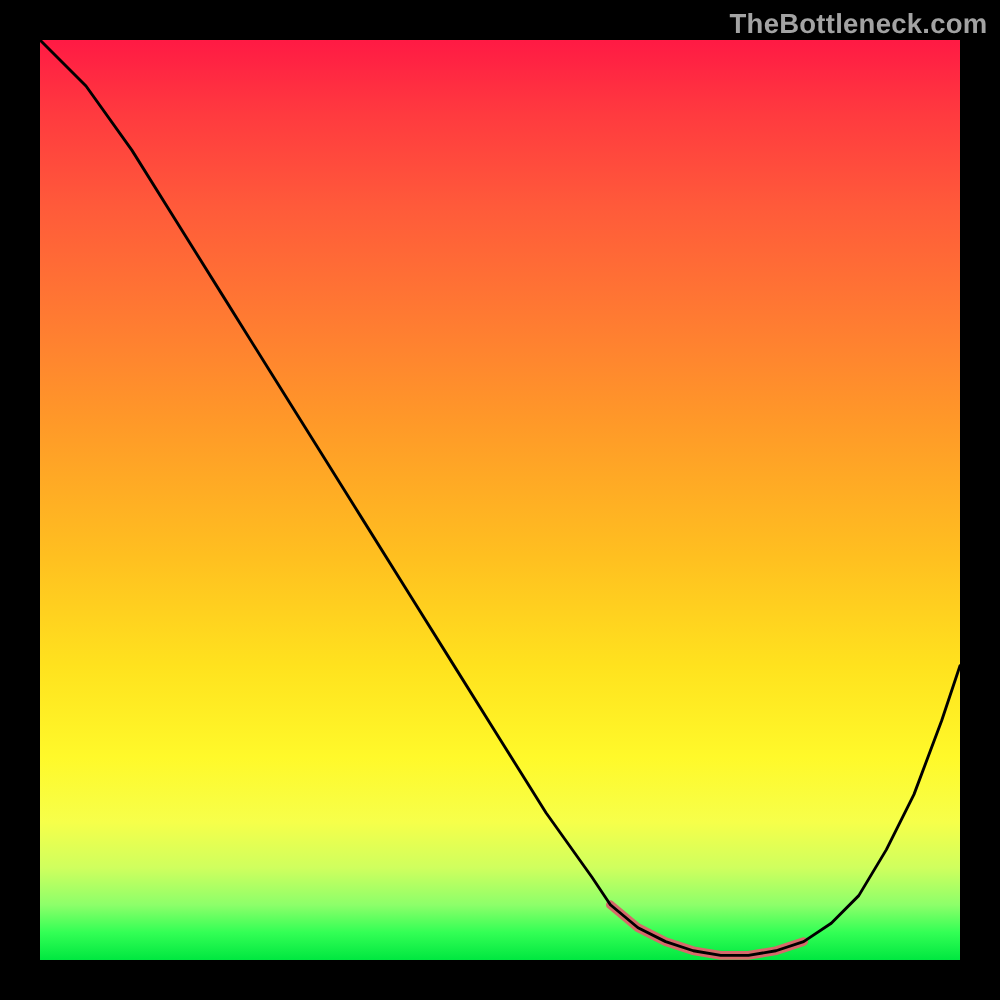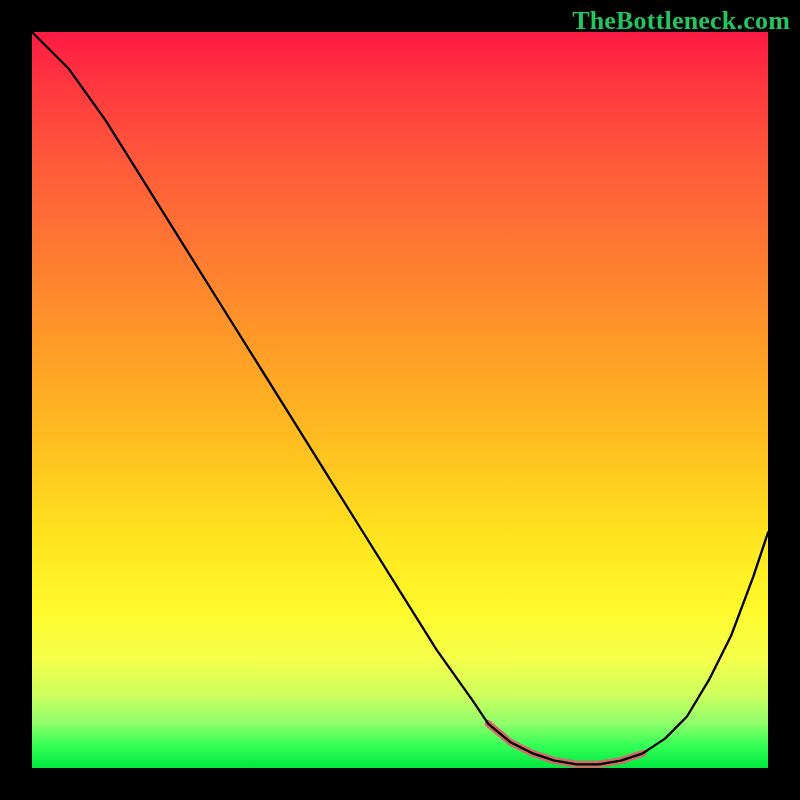--- a/index.html
+++ b/index.html
@@ -2,23 +2,23 @@
 <html><head>
 <meta charset="utf-8">
 <style>
   * { margin: 0; padding: 0; box-sizing: border-box; }
   html, body { width: 800px; height: 800px; overflow: hidden; background: #000; }
   .wrap { position: relative; width: 800px; height: 800px; background: #000; }
   .watermark {
     position: absolute;
     top: 6px;
     right: 10px;
-    color: #22c55e;
-    font-family: Liberation Serif, serif;
-    font-size: 26px;
+    color: #a3a3a3;
+    font-family: Liberation Sans, sans-serif;
+    font-size: 22px;
     font-weight: 600;
     letter-spacing: 0.2px;
     z-index: 5;
   }
   .plot {
     position: absolute;
     left: 32px;
     top: 32px;
     width: 736px;
     height: 736px;

